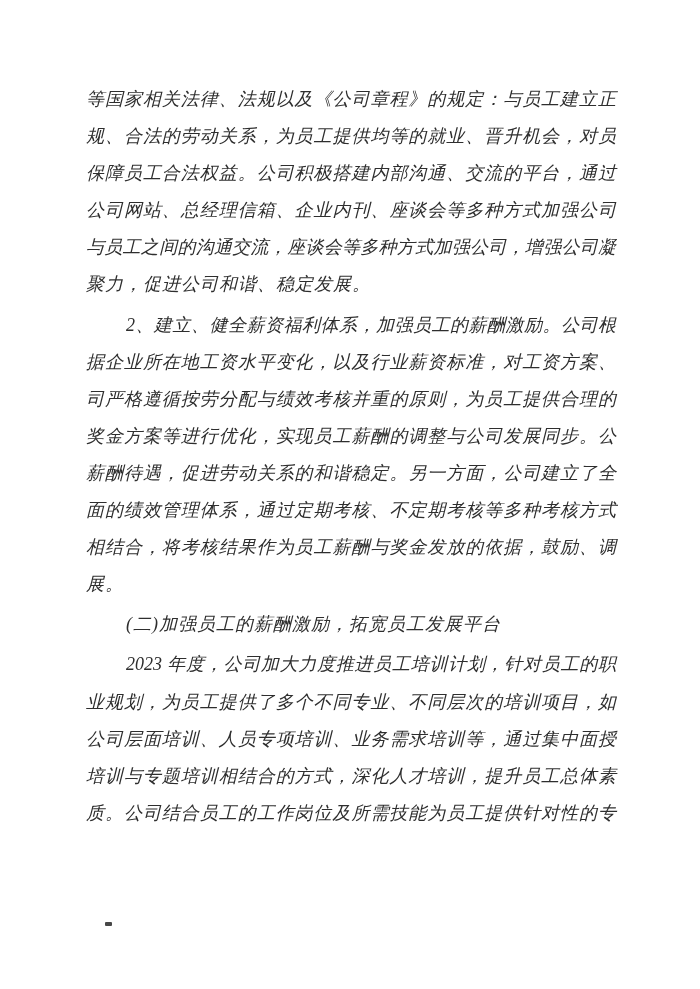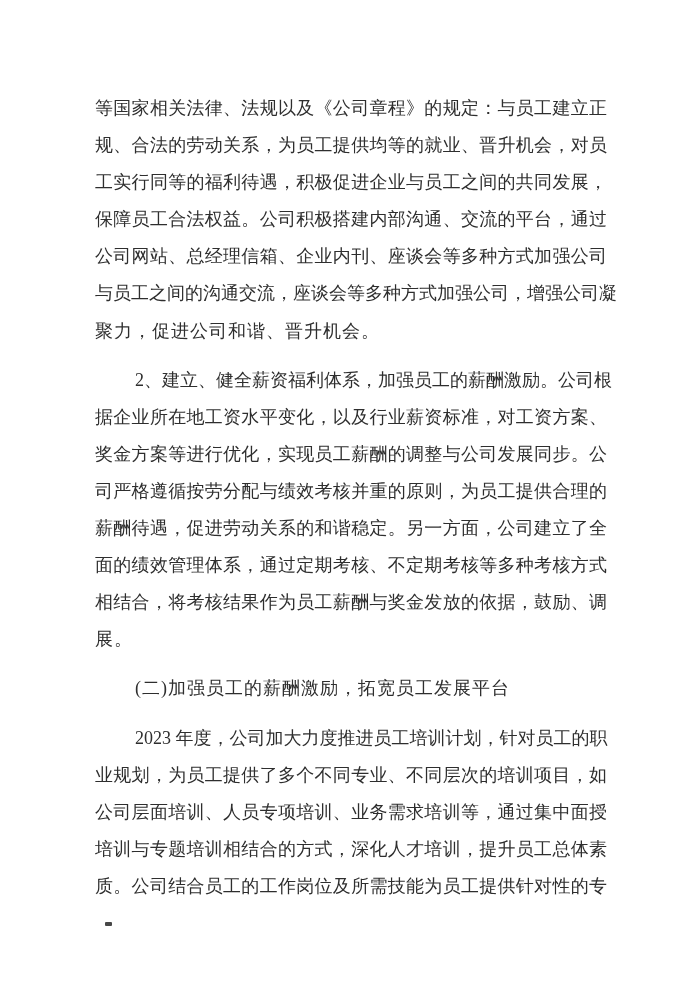--- a/index.html
+++ b/index.html
@@ -20,21 +20,21 @@
   }
   .textblock {
     position: absolute;
     left: 83px;
     top: 78px;
     width: 536px;
     color: #2e2e2e;
     font-family: "Liberation Serif", "DejaVu Serif", serif;
     font-size: 18px;
   }
-  .paragraph { margin: 12px; padding: 0; }
+  .paragraph { margin: 3px; padding: 0; font-style: italic; }
   .line {
     display: block;
     height: 37.1px;
     line-height: 37.1px;
     text-align: justify;
     text-align-last: justify;
     white-space: nowrap;
   }
   .line.last {
     text-align: left;
@@ -56,32 +56,31 @@
 </style>
 </head>
 <body>
 
 <div class="page">
   <div class="textblock">
 
     <div class="paragraph">
       <span class="line">等国家相关法律、法规以及《公司章程》的规定：与员工建立正</span>
       <span class="line">规、合法的劳动关系，为员工提供均等的就业、晋升机会，对员</span>
-      <span class="line">工实行同等的福利待遇，积极促进企业与员工之间的共同发展，</span>
       <span class="line">保障员工合法权益。公司积极搭建内部沟通、交流的平台，通过</span>
       <span class="line">公司网站、总经理信箱、企业内刊、座谈会等多种方式加强公司</span>
       <span class="line">与员工之间的沟通交流，座谈会等多种方式加强公司，增强公司凝</span>
-      <span class="line last">聚力，促进公司和谐、晋升机会。</span>
+      <span class="line last">聚力，促进公司和谐、稳定发展。</span>
     </div>
 
     <div class="paragraph">
       <span class="line indent">2、建立、健全薪资福利体系，加强员工的薪酬激励。公司根</span>
       <span class="line">据企业所在地工资水平变化，以及行业薪资标准，对工资方案、</span>
+      <span class="line">司严格遵循按劳分配与绩效考核并重的原则，为员工提供合理的</span>
       <span class="line">奖金方案等进行优化，实现员工薪酬的调整与公司发展同步。公</span>
-      <span class="line">司严格遵循按劳分配与绩效考核并重的原则，为员工提供合理的</span>
       <span class="line">薪酬待遇，促进劳动关系的和谐稳定。另一方面，公司建立了全</span>
       <span class="line">面的绩效管理体系，通过定期考核、不定期考核等多种考核方式</span>
       <span class="line">相结合，将考核结果作为员工薪酬与奖金发放的依据，鼓励、调</span>
       <span class="line last">展。</span>
     </div>
 
     <div class="paragraph">
       <span class="line last indent">(二)加强员工的薪酬激励，拓宽员工发展平台</span>
     </div>
 

